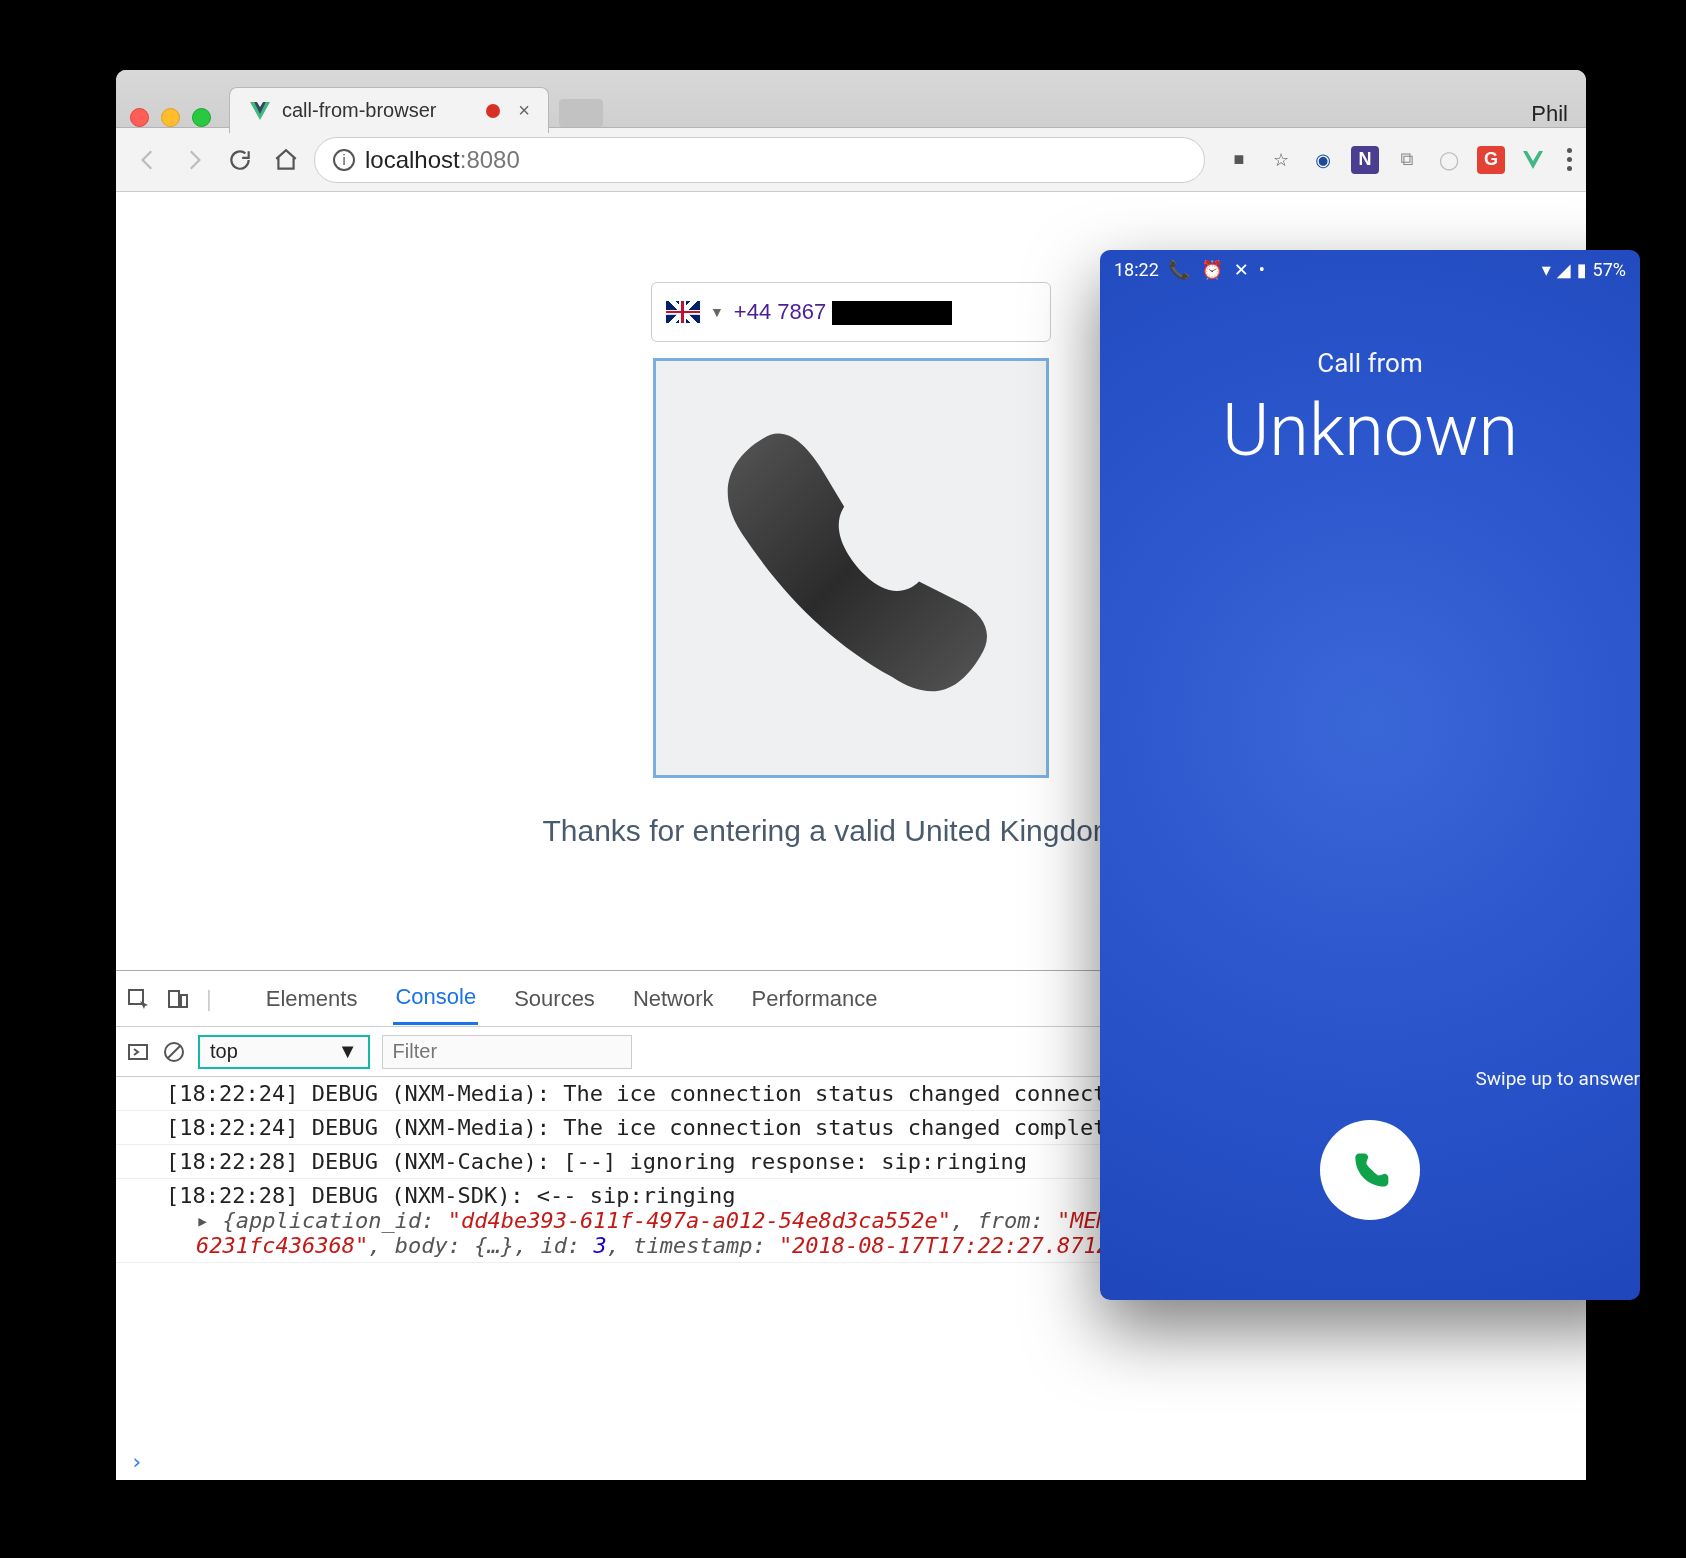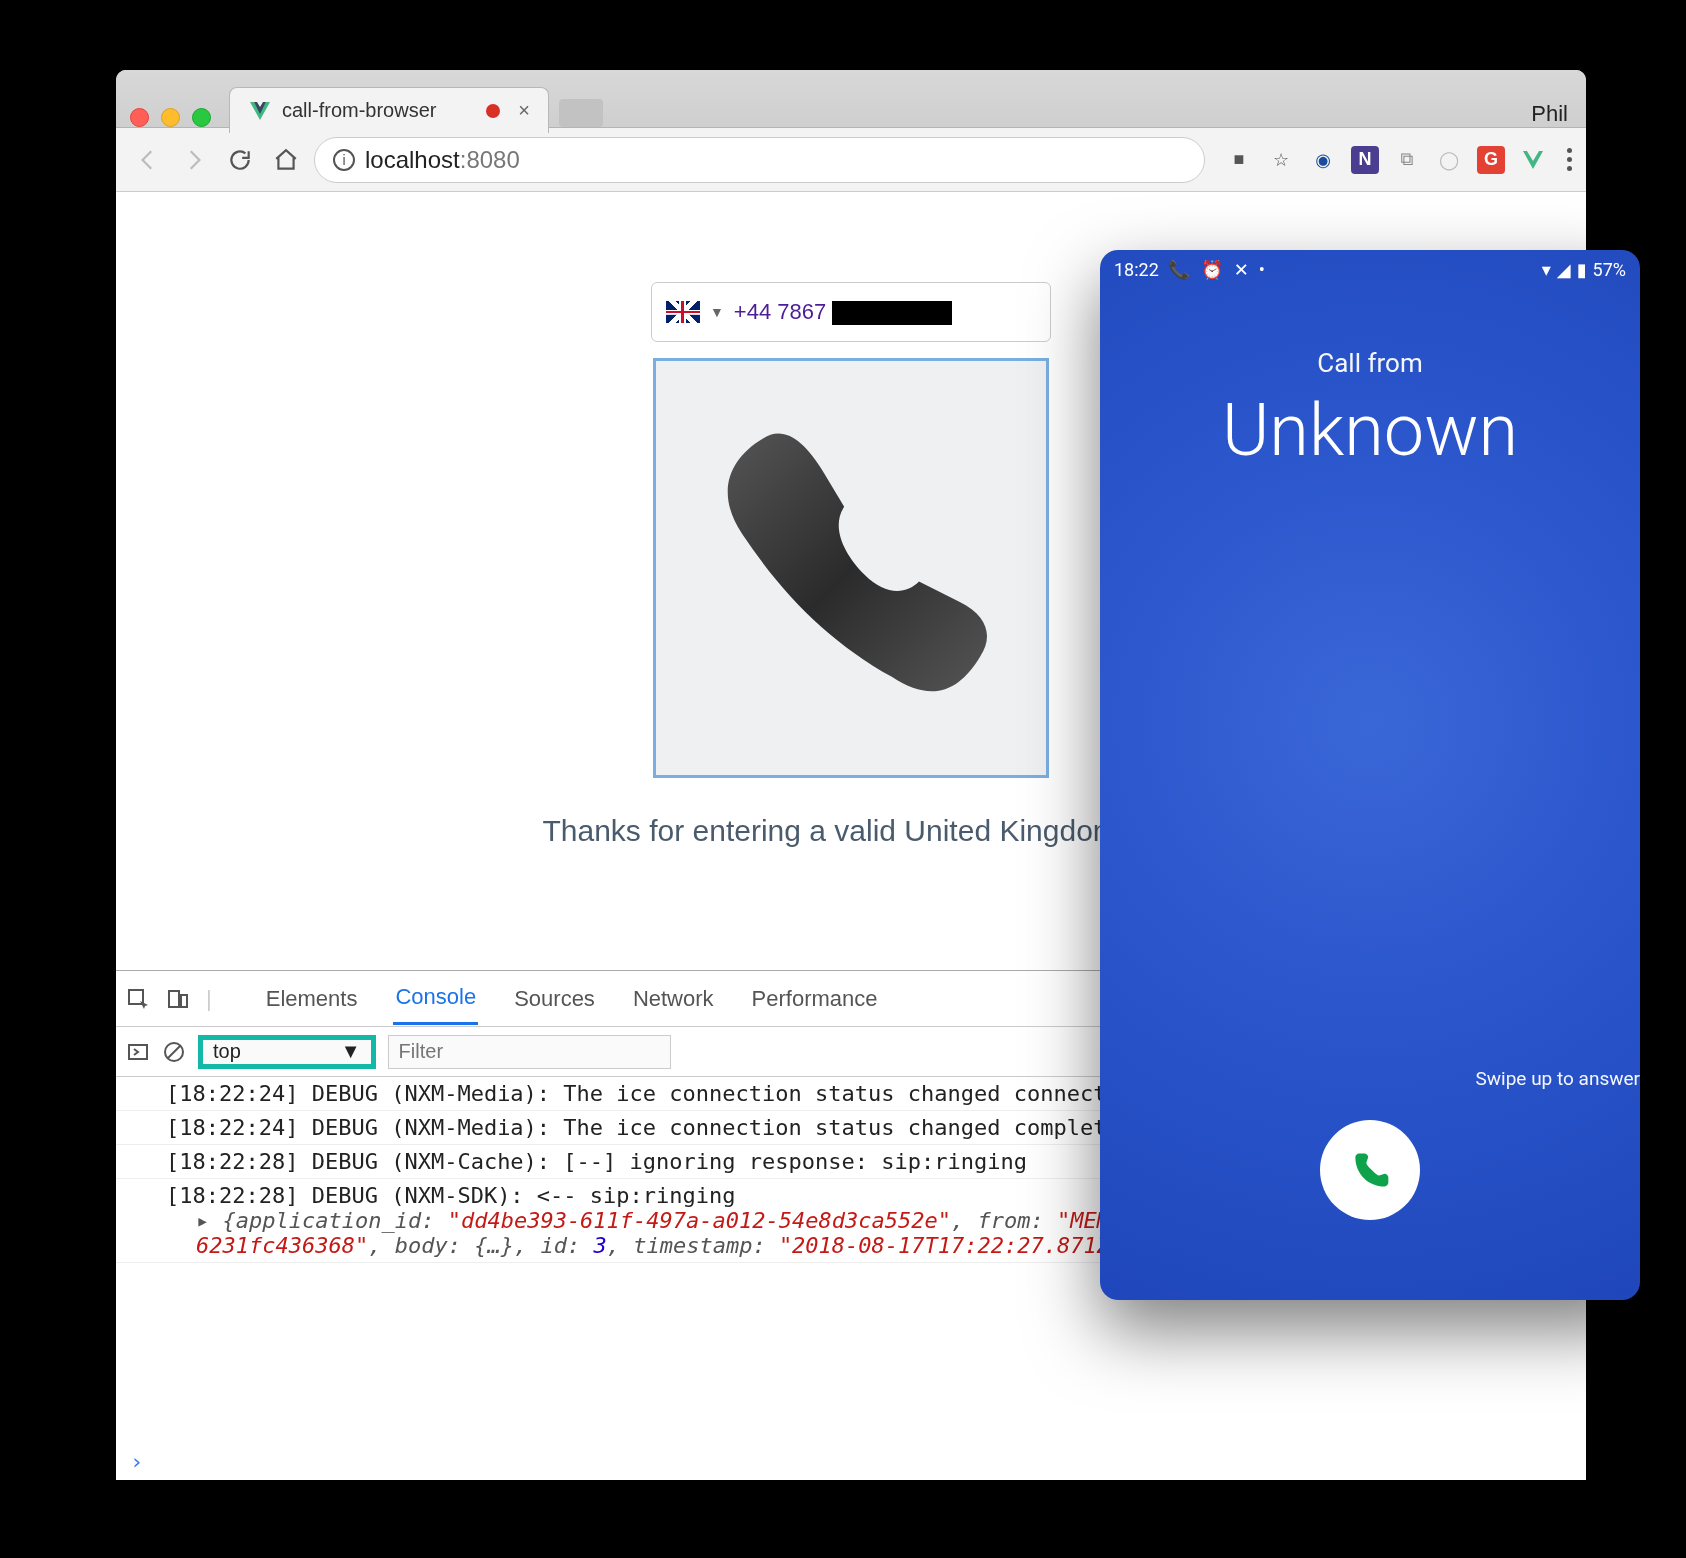--- a/index.html
+++ b/index.html
@@ -98,35 +98,35 @@
   .dial-btn svg{width:340px;height:340px;}
   .status-text{margin-top:36px;font-size:30px;color:#4a5b6d;}
   
   .devtools{height:510px;border-top:1px solid #aaa;background:#fff;display:flex;flex-direction:column;font-size:22px;color:#222;}
   .dt-tabs{height:56px;display:flex;align-items:center;border-bottom:1px solid #ccc;padding:0 10px;gap:34px;}
   .dt-tool-icons{display:flex;gap:16px;align-items:center;color:#555;margin-right:18px;}
   .dt-tool-icons svg{width:24px;height:24px;}
   .dt-tab{color:#555;padding:12px 2px;cursor:pointer;}
   .dt-tab.active{color:#1a73e8;border-bottom:3px solid #1a73e8;}
   .dt-toolbar{height:50px;display:flex;align-items:center;border-bottom:1px solid #ccc;padding:0 10px;gap:12px;}
-  .dt-ctx{border:5px solid #14b8a6;height:34px;padding:0 10px;display:flex;align-items:center;gap:100px;background:#fafafa;font-size:20px;}
-  .dt-filter{border:1px solid #ccc;height:34px;padding:0 10px;width:283px;font-size:20px;color:#888;background:#fafafa;}
+  .dt-ctx{border:2px solid #14b8a6;height:34px;padding:0 10px;display:flex;align-items:center;gap:100px;background:#fafafa;font-size:20px;}
+  .dt-filter{border:1px solid #ccc;height:34px;padding:0 10px;width:250px;font-size:20px;color:#888;background:#fafafa;}
   .dt-levels{margin-left:auto;font-size:20px;color:#333;display:flex;align-items:center;gap:6px;}
   .dt-log{flex:1;overflow:auto;font-family:Menlo,Consolas,monospace;font-size:22px;}
   .log-row{padding:4px 16px 4px 50px;border-bottom:1px solid #eee;display:flex;align-items:flex-start;}
   .log-msg{flex:1;white-space:pre-wrap;}
   .log-src{margin-left:20px;text-decoration:underline;color:#555;white-space:nowrap;}
   .log-obj{font-style:italic;color:#555;padding-left:30px;}
   .log-obj .k{color:#555;text-align:center;}
   .log-obj .s{color:#c41a16;}
   .log-obj .n{color:#1c00cf;}
   .dt-prompt{padding:6px 14px;color:#367cf1;font-family:Menlo,monospace;font-size:22px;}
   
   .phone{
-    position:absolute;left:1100px;top:250px;width:540px;height:1050px;border-radius:18px;overflow:hidden;
+    position:absolute;left:1100px;top:250px;width:540px;height:1050px;border-radius:10px;overflow:hidden;
     background:radial-gradient(circle at 50% 45%, #3a67d8 0%, #2b56cc 45%, #1f47bb 100%);
     box-shadow:0 30px 70px rgba(0,0,0,.5);
     color:#fff;font-family:Roboto,Arial,sans-serif;
   }
   .ph-status{height:38px;display:flex;align-items:center;padding:0 14px;font-size:18px;justify-content:space-between;}
   .ph-status-left{display:flex;gap:10px;align-items:center;}
   .ph-status-right{display:flex;gap:6px;align-items:center;}
   .ph-call-from{text-align:center;margin-top:60px;font-size:26px;opacity:.95;}
   .ph-caller{text-align:center;font-size:72px;font-weight:300;margin-top:10px;}
   .ph-swipe{position:absolute;bottom:210px;width:100%;text-align:right;font-size:19px;opacity:.95;}

